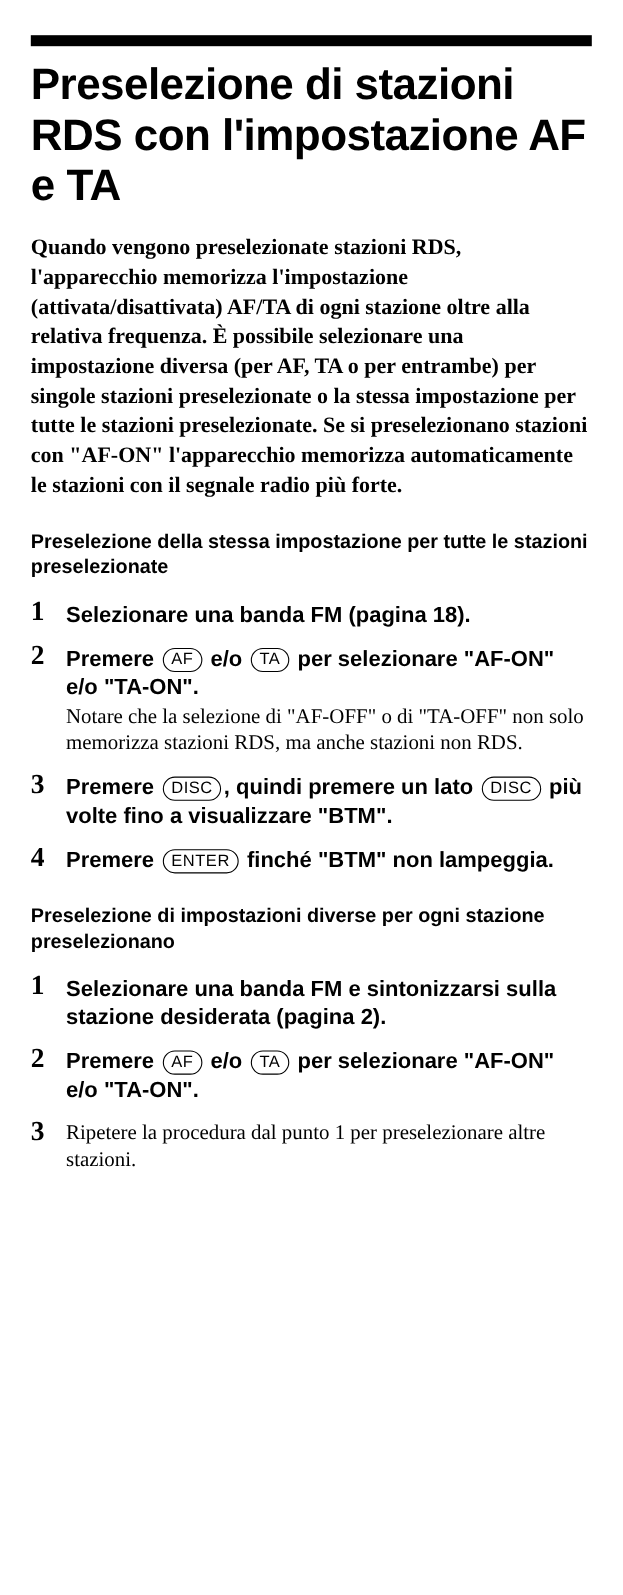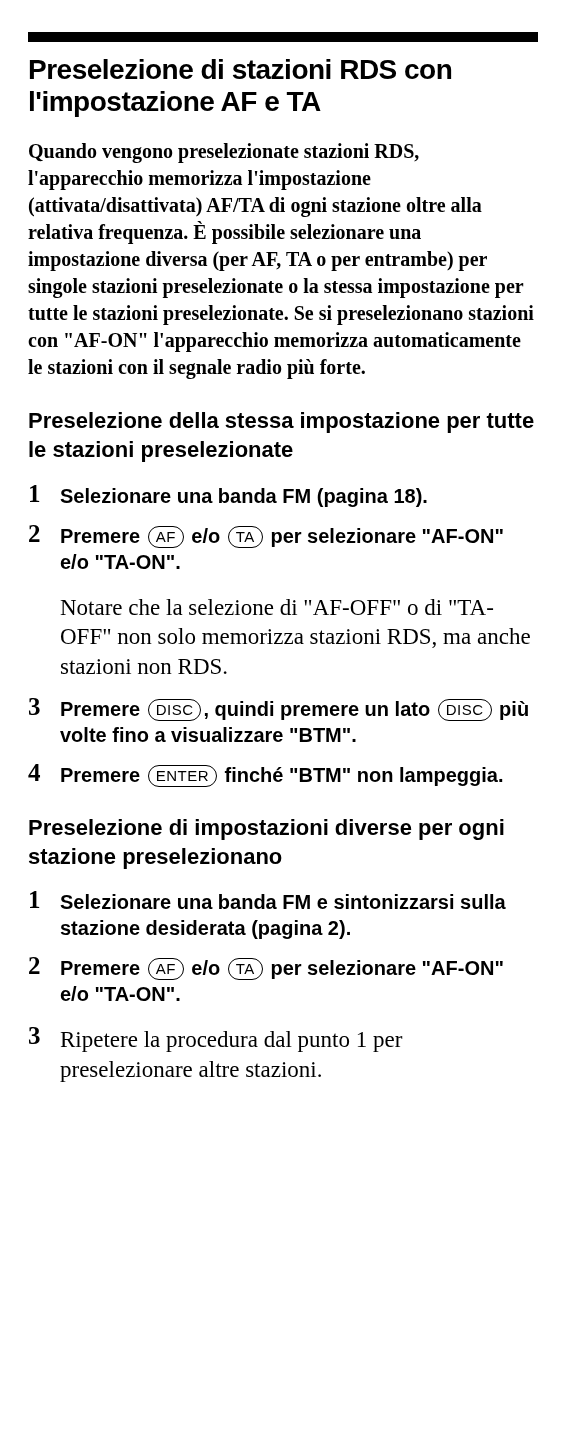--- a/index.html
+++ b/index.html
@@ -12,36 +12,36 @@
   }
   .page {
     padding: 32px 28px 40px 28px;
   }
   .rule {
     height: 10px;
     background: #000;
     margin: 0 0 12px 0;
   }
   h1.title {
-    font-size: 28px;
+    font-size: 40px;
     line-height: 1.15;
     font-weight: 700;
     margin: 0 0 20px 0;
     letter-spacing: -0.5px;
     font-stretch: condensed;
   }
   p.intro {
     font-family: Georgia, "Times New Roman", serif;
     font-size: 20px;
     line-height: 1.35;
     margin: 0 0 26px 0;
     font-weight: 700;
   }
   h2.subhead {
-    font-size: 22px;
+    font-size: 18px;
     line-height: 1.3;
     font-weight: 700;
     margin: 26px 0 18px 0;
     font-stretch: condensed;
   }
   ol.steps {
     list-style: none;
     padding: 0;
     margin: 0;
     counter-reset: stepnum;
@@ -63,24 +63,24 @@
     line-height: 1;
   }
   .step-main {
     font-size: 20px;
     line-height: 1.3;
     font-weight: 700;
     font-stretch: condensed;
   }
   .step-note {
     font-family: Georgia, "Times New Roman", serif;
-    font-size: 23px;
+    font-size: 19px;
     line-height: 1.3;
     font-weight: 400;
-    margin-top: 18px;
+    margin-top: 2px;
   }
   .key {
     display: inline-block;
     border: 1.5px solid #000;
     border-radius: 999px;
     padding: 0 7px;
     font-size: 15px;
     line-height: 20px;
     height: 20px;
     vertical-align: 1px;

